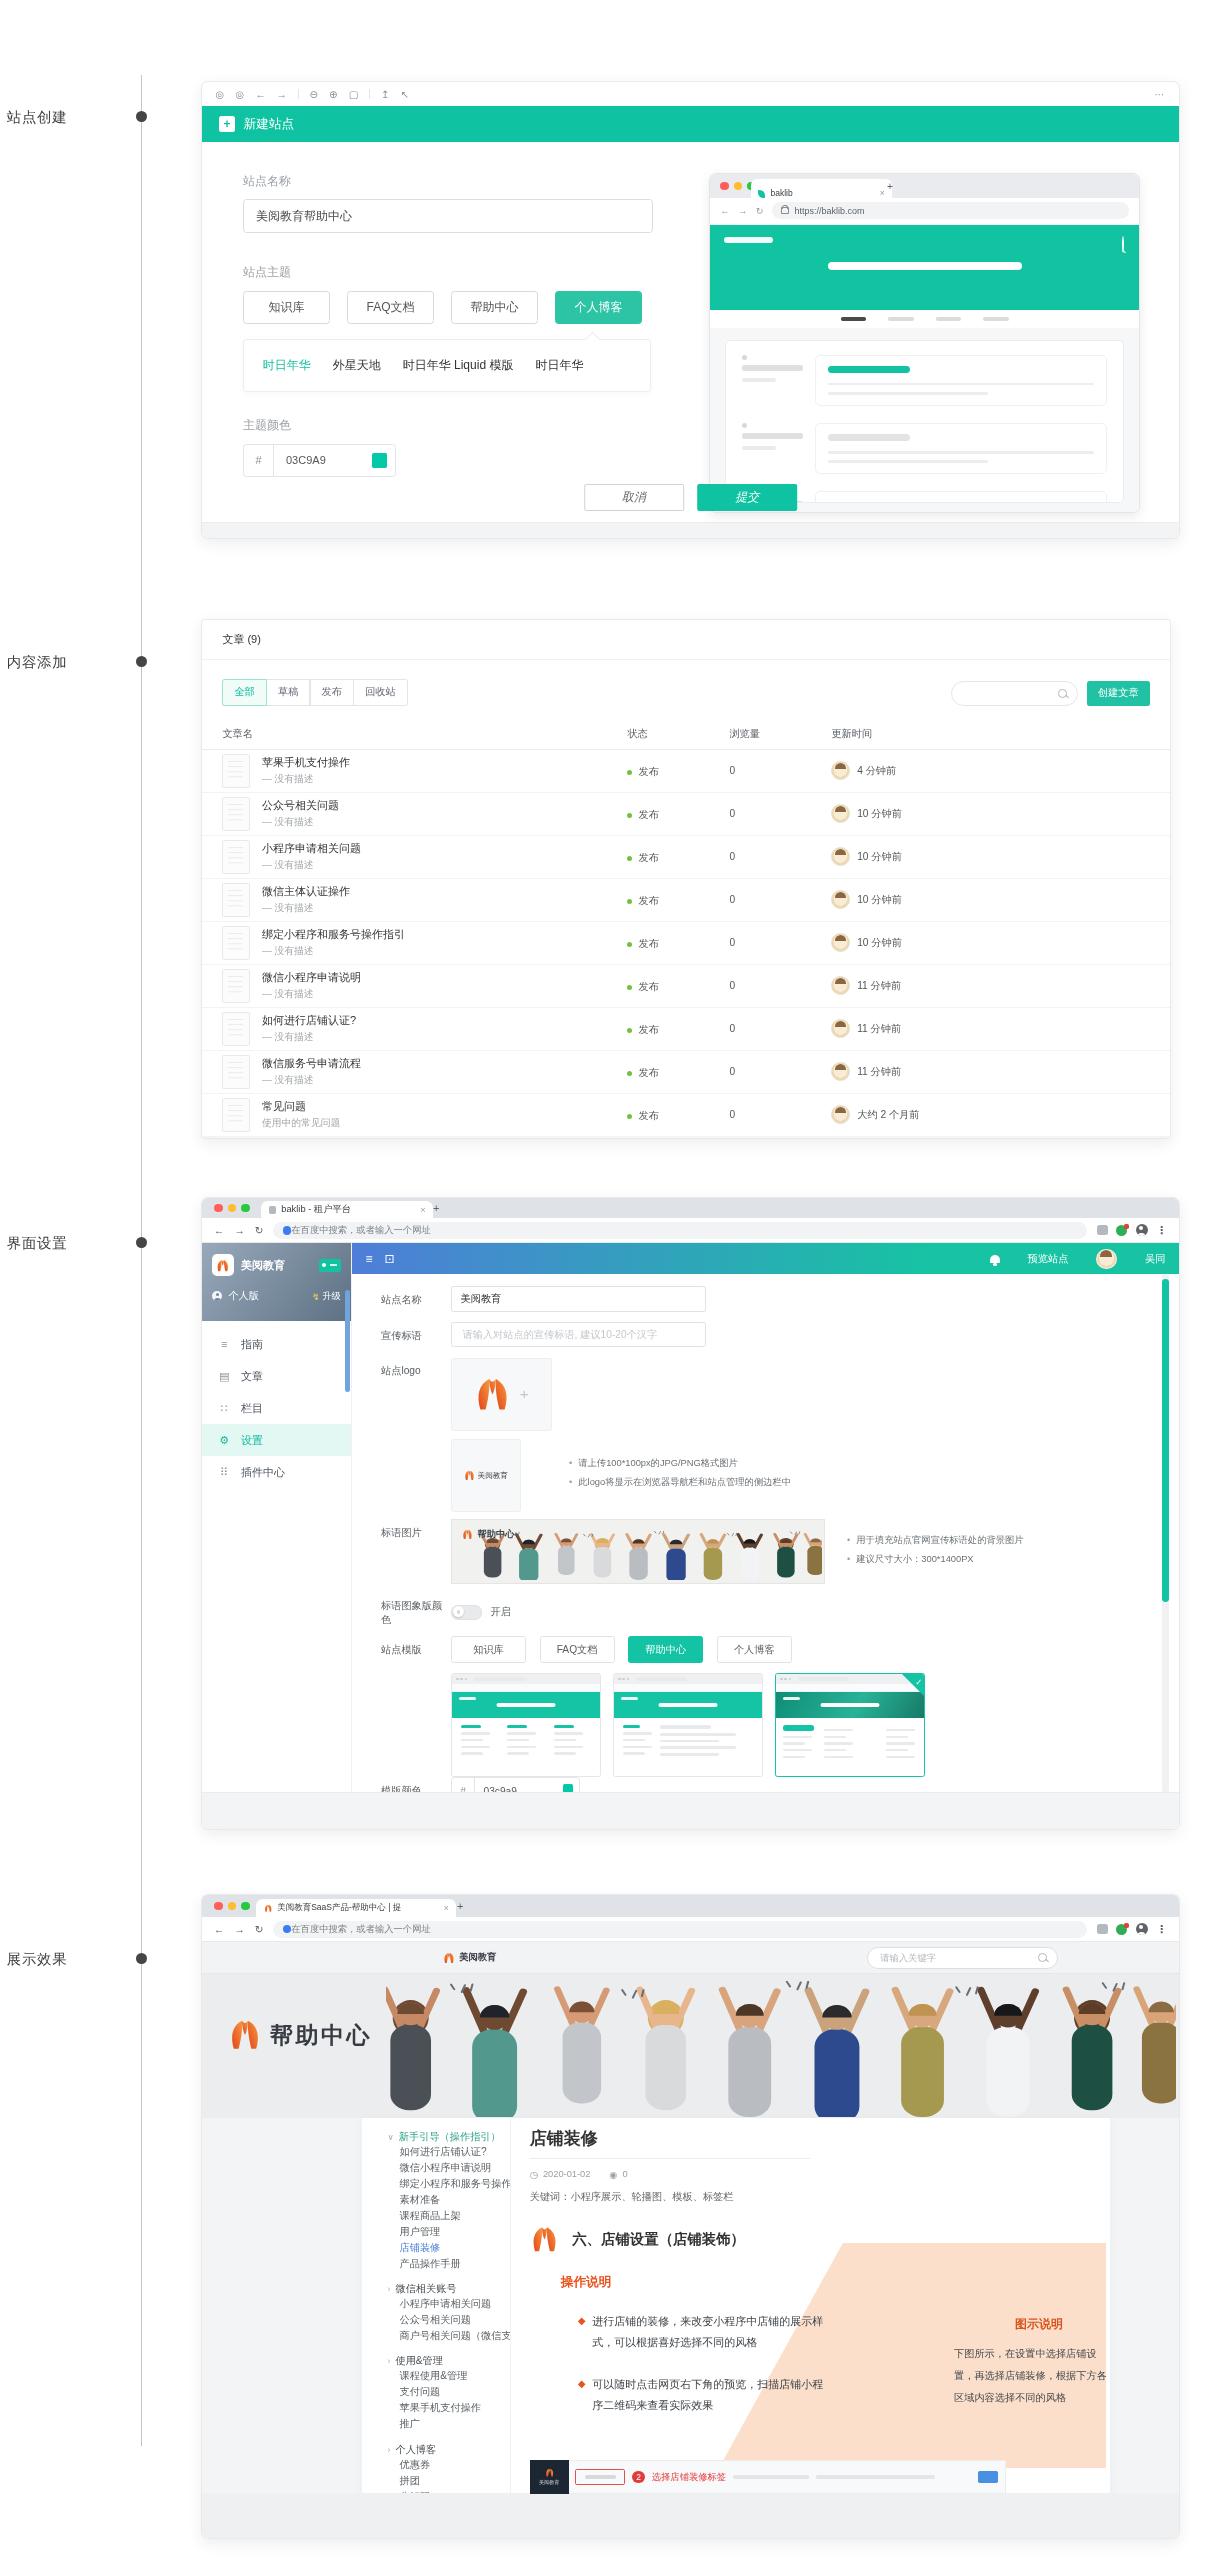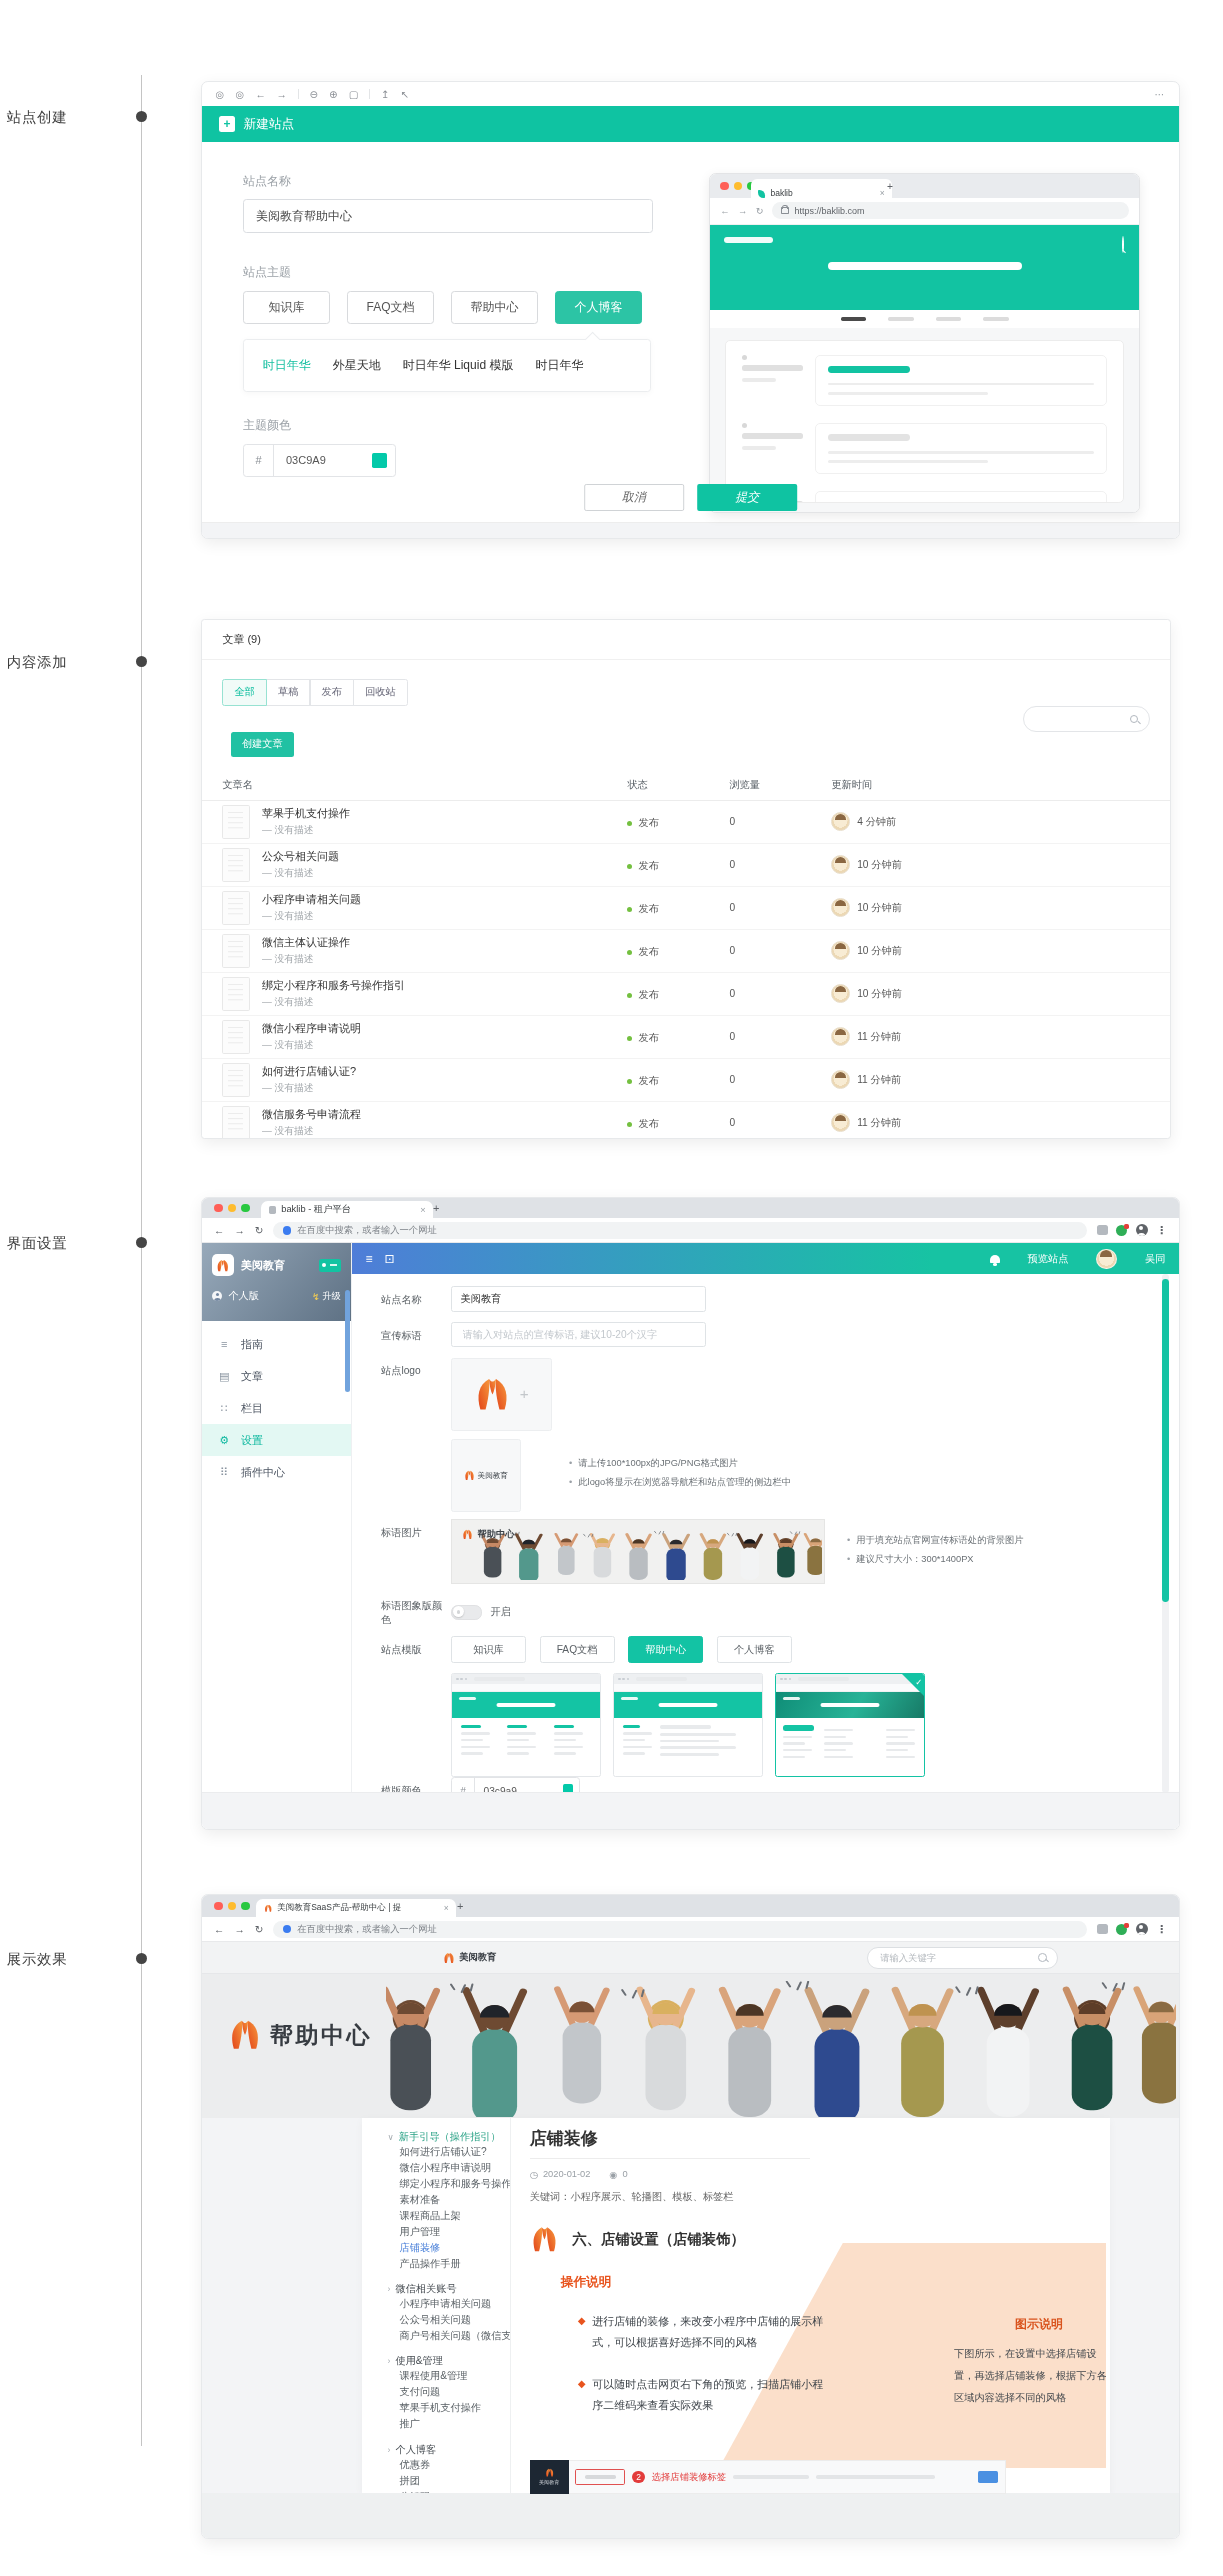--- a/index.html
+++ b/index.html
@@ -79,21 +79,21 @@
   .pv-meta .l1{width:61px;height:6px;border-radius:2.5px;background:#e0e0e0;}
   .pv-meta .l2{width:34px;height:4.2px;border-radius:2.5px;background:#ebebeb;margin-top:6.8px;}
   .pv-entry{flex:1;border:0.8px solid #f0f0f0;border-radius:5.1px;padding:10.2px 12px;background:#fff;}
   .pv-entry .t{width:82px;height:6.8px;border-radius:3.4px;background:#e3e3e3;}
   .pv-entry .t.teal{background:#12c3a2;}
   .pv-entry .r1{height:2.5px;background:#ededed;border-radius:1.7px;margin-top:10.2px;}
   .pv-entry .r2{height:2.5px;width:60%;background:#ededed;border-radius:1.7px;margin-top:6.8px;}
 
   
   .p2-title{height:39px;display:flex;align-items:center;padding:0 20.4px;font-size:11px;color:#333;border-bottom:0.8px solid #f0f0f0;}
-  .p2-toolbar{display:flex;align-items:flex-start;margin:18.7px 20.4px 13.6px 20.4px;flex-direction:column;}
+  .p2-toolbar{display:flex;align-items:flex-end;margin:18.7px 20.4px 13.6px 20.4px;}
   .seg{height:25.5px;padding:0 11px;border:0.8px solid #e3e5e8;margin-left:-0.8px;display:flex;align-items:center;font-size:10.2px;color:#667;background:#fff;position:relative;}
   .seg:first-child{border-radius:2.5px 0 0 2.5px;margin-left:0;}
   .seg:last-child{border-radius:0 2.5px 2.5px 0;}
   .seg.sel{color:#10bfa0;border-color:#97e2d2;background:#f1fbf8;z-index:1;}
   .p2-search{margin-left:auto;width:127px;height:25.5px;border:0.8px solid #e3e5e8;border-radius:13.6px;display:flex;align-items:center;padding:0 10.2px;box-sizing:border-box;}
   .p2-search .mag{margin-left:auto;}
   .p2-create{margin-left:8.5px;height:25.5px;padding:0 11px;border-radius:2.5px;background:#21c1a3;color:#fff;font-size:10.2px;display:flex;align-items:center;}
   .p2-headrow{display:flex;align-items:center;padding:0 20.4px;height:29px;font-size:10.2px;color:#596067;border-bottom:0.8px solid #ececec;}
   .c-name{flex:0 0 405px;}.c-status{flex:0 0 102px;}.c-views{flex:0 0 102px;}.c-time{flex:1;}
   .p2-row{display:flex;align-items:center;padding:0 20.4px;height:42px;border-bottom:0.8px solid #f3f3f3;}
@@ -110,21 +110,21 @@
   .p2-row .tm{font-size:10.2px;color:#555;display:flex;align-items:center;gap:6.8px;}
   .p2-foot{height:37px;background:#f4f5f7;}
 
   
   .chrome-tabs{background:#dfe2e6;display:flex;align-items:center;padding:0 12px;position:relative;}
   .chrome-tab{position:absolute;background:#fff;border-radius:6.8px 6.8px 0 0;display:flex;align-items:center;gap:5.1px;padding:0 7.6px;color:#3c4043;}
   .chrome-tab .x{margin-left:auto;color:#9aa0a6;}
   .chrome-plus{position:absolute;color:#5f6368;font-size:11px;}
   .chrome-url{background:#fff;display:flex;align-items:center;gap:10.2px;padding:0 12px;border-bottom:0.8px solid #e8e9eb;}
   .chrome-url .nav{color:#5f6368;font-size:10.2px;}
-  .url-pill{flex:1;height:17px;background:#f1f3f4;border-radius:8.5px;display:flex;align-items:center;gap:6px;padding:0 9.3px;color:#7d8288;font-size:9.3px;}
+  .url-pill{flex:1;height:17px;background:#f1f3f4;border-radius:8.5px;display:flex;align-items:center;padding:0 9.3px;color:#7d8288;font-size:9.3px;}
   .fav{width:8.5px;height:8.5px;border-radius:50%;background:#3b7cf0;flex:0 0 auto;}
   .url-right{display:flex;align-items:center;gap:8.5px;}
 
   
   .p3-app{display:flex;height:586px;position:relative;}
   .p3-side{width:149px;flex:0 0 149px;border-right:0.8px solid #eef0f2;position:relative;background:#fff;}
   .p3-sidehead{height:78px;background:linear-gradient(130deg,#97a9ba 0%,#5e7184 100%);padding:11px 10.2px;box-sizing:border-box;color:#fff;}
   .p3-sidehead .r1{display:flex;align-items:center;gap:6.8px;}
   .logochip{width:22px;height:22px;background:#fff;border-radius:5.1px;display:flex;align-items:center;justify-content:center;}
   .p3-badge{margin-left:auto;width:22px;height:12.7px;background:#12c3a2;border-radius:2.5px;position:relative;}

